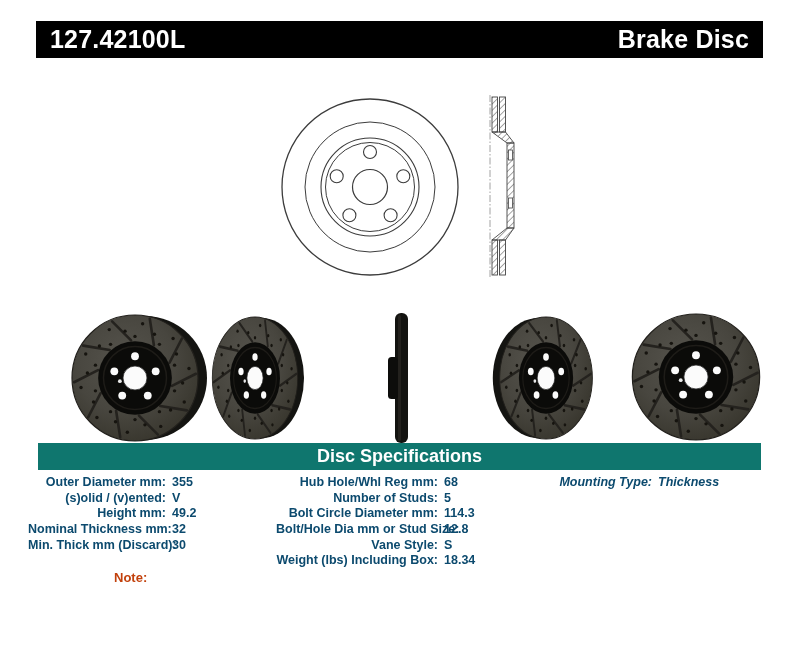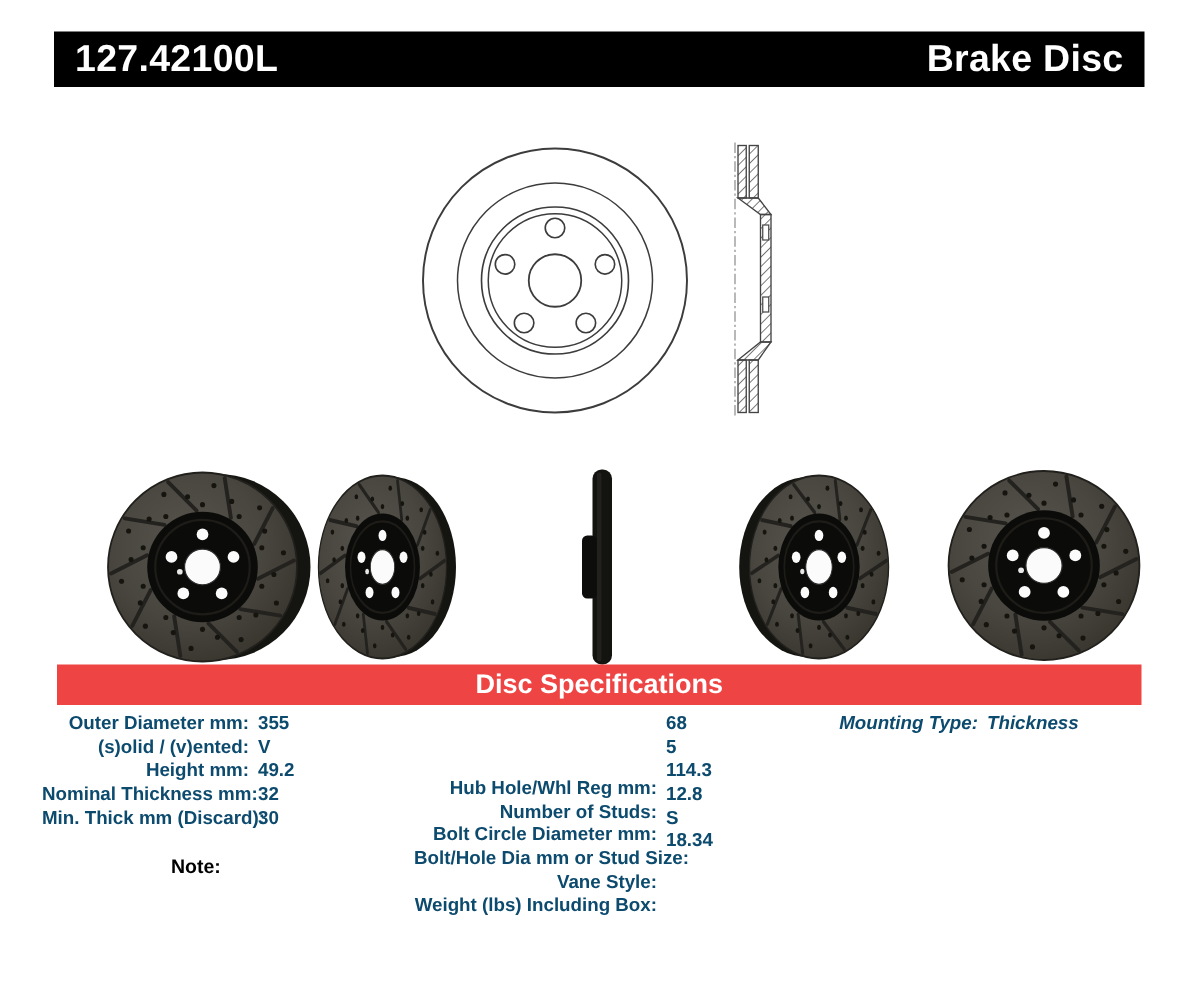--- a/index.html
+++ b/index.html
@@ -8,32 +8,32 @@
     font-family:"Liberation Sans",sans-serif;-webkit-font-smoothing:antialiased;
   }
   .header-bar{
     position:absolute;left:36px;top:21px;width:727px;height:37px;background:#000000;
     color:#ffffff;display:flex;justify-content:space-between;align-items:center;
     padding:0 14px;box-sizing:border-box;font-weight:bold;font-size:25px;letter-spacing:0.2px;
   }
   .drawing-svg{position:absolute;left:0;top:80px;width:800px;height:220px;}
   .photos-svg{position:absolute;left:0;top:300px;width:800px;height:150px;}
   .spec-bar{
-    position:absolute;left:38px;top:443px;width:723px;height:27px;background:#ef4444;
+    position:absolute;left:38px;top:443px;width:723px;height:27px;background:#0f766e;
     color:#ffffff;display:flex;align-items:center;justify-content:center;
     font-weight:bold;font-size:18px;
   }
   .spec-col{position:absolute;top:475px;font-size:12.5px;font-weight:bold;color:#0c4a6e;}
   .spec-row{display:flex;height:15.7px;line-height:15.7px;white-space:nowrap;}
   .spec-label{text-align:right;}
   .left-col{left:28px;}   .left-col  .spec-label{width:138px;}
-  .mid-col{left:276px;}   .mid-col   .spec-label{width:162px;margin-top:43px;}
+  .mid-col{left:276px;}   .mid-col   .spec-label{width:162px;}
   .right-col{left:550px;font-style:italic;} .right-col .spec-label{width:102px;}
   .spec-value{margin-left:6px;text-align:center;}
-  .note{position:absolute;left:95px;top:570px;font-size:13px;font-weight:bold;color:#000000;padding-left:19px;}
+  .note{position:absolute;left:95px;top:570px;font-size:13px;font-weight:bold;color:#c2410c;padding-left:19px;}
 </style>
 </head>
 <body>
 
 <div class="page">
 
   <div class="header-bar">
     <span>127.42100L</span>
     <span>Brake Disc</span>
   </div>

